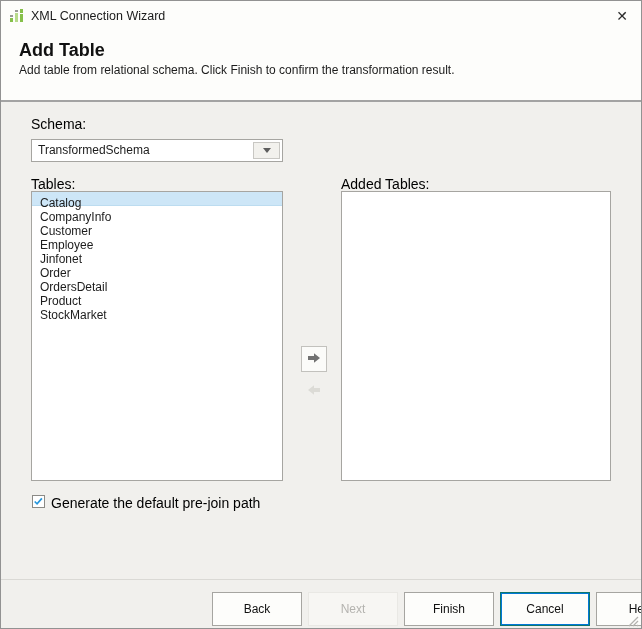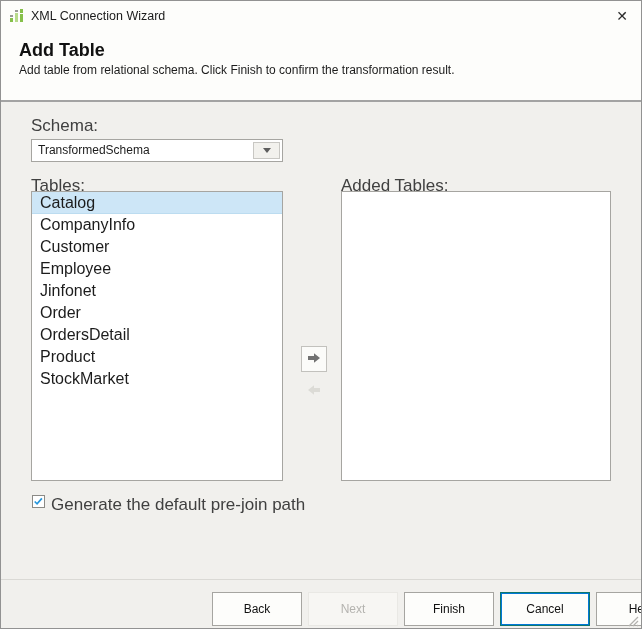--- a/index.html
+++ b/index.html
@@ -13,37 +13,37 @@
   .app-icon{position:absolute;left:8px;top:7px;width:16px;height:16px;}
   .title-text{position:absolute;left:30px;top:0;height:30px;line-height:30px;font-size:12.5px;color:#1b1b1b;}
   .close-btn{position:absolute;right:0;top:0;width:38px;height:30px;display:flex;align-items:center;justify-content:center;
     font-size:14px;color:#2b2b2b;cursor:default;background:transparent;border:none;}
   .header{position:absolute;left:0;top:30px;width:100%;height:69px;background:#fdfdfb;}
   .header-title{position:absolute;left:18px;top:9px;font-size:18px;font-weight:bold;color:#111;}
   .header-subtitle{position:absolute;left:18px;top:32px;font-size:12px;color:#1c1c1c;}
   .header-sep{position:absolute;left:0;top:99px;width:100%;height:2px;background:#a3a3a3;}
 
   
-  .label{position:absolute;font-size:17px;color:#404040;}
+  .label{position:absolute;font-size:14px;color:#000000;}
   .schema-label{left:30px;top:115px;}
   .combobox{position:absolute;left:30px;top:138px;width:252px;height:23px;background:#fff;
     border:1px solid #a6a5a1;}
   .combo-value{position:absolute;left:6px;top:0;height:30px;line-height:21px;font-size:12px;color:#1c1c1c;}
   .combo-arrow-btn{position:absolute;right:2px;top:2px;width:27px;height:17px;background:#f2f1ed;
     border:1px solid #c8c7c3;display:flex;align-items:center;justify-content:center;}
   .combo-arrow{width:0;height:0;border-left:4px solid transparent;border-right:4px solid transparent;
     border-top:5px solid #5d5d5d;}
 
   
   .tables-label{left:30px;top:175px;}
   .added-label{left:340px;top:175px;}
   .listbox{position:absolute;top:190px;background:#fff;border:1px solid #a6a5a1;overflow:hidden;}
   .tables-list{left:30px;width:252px;height:290px;}
   .added-list{left:340px;width:270px;height:290px;}
-  .list-item{height:22px;line-height:22px;padding-left:8px;font-size:16px;color:#1c1c1c;cursor:default;}
+  .list-item{height:14px;line-height:22px;padding-left:8px;font-size:12px;color:#1c1c1c;cursor:default;}
   .list-item.selected{background:#cde6f7;border-bottom:1px solid #bcdcf0;}
 
   
   .transfer-btn{position:absolute;left:300px;width:26px;height:26px;display:flex;align-items:center;justify-content:center;
     background:#fbfbf9;border:1px solid #c2c1bd;padding:0;}
   .transfer-add{top:345px;}
   .transfer-remove{top:377px;background:transparent;border:1px solid transparent;}
 
   
   .checkbox{position:absolute;left:31px;top:494px;width:13px;height:13px;background:#fff;

